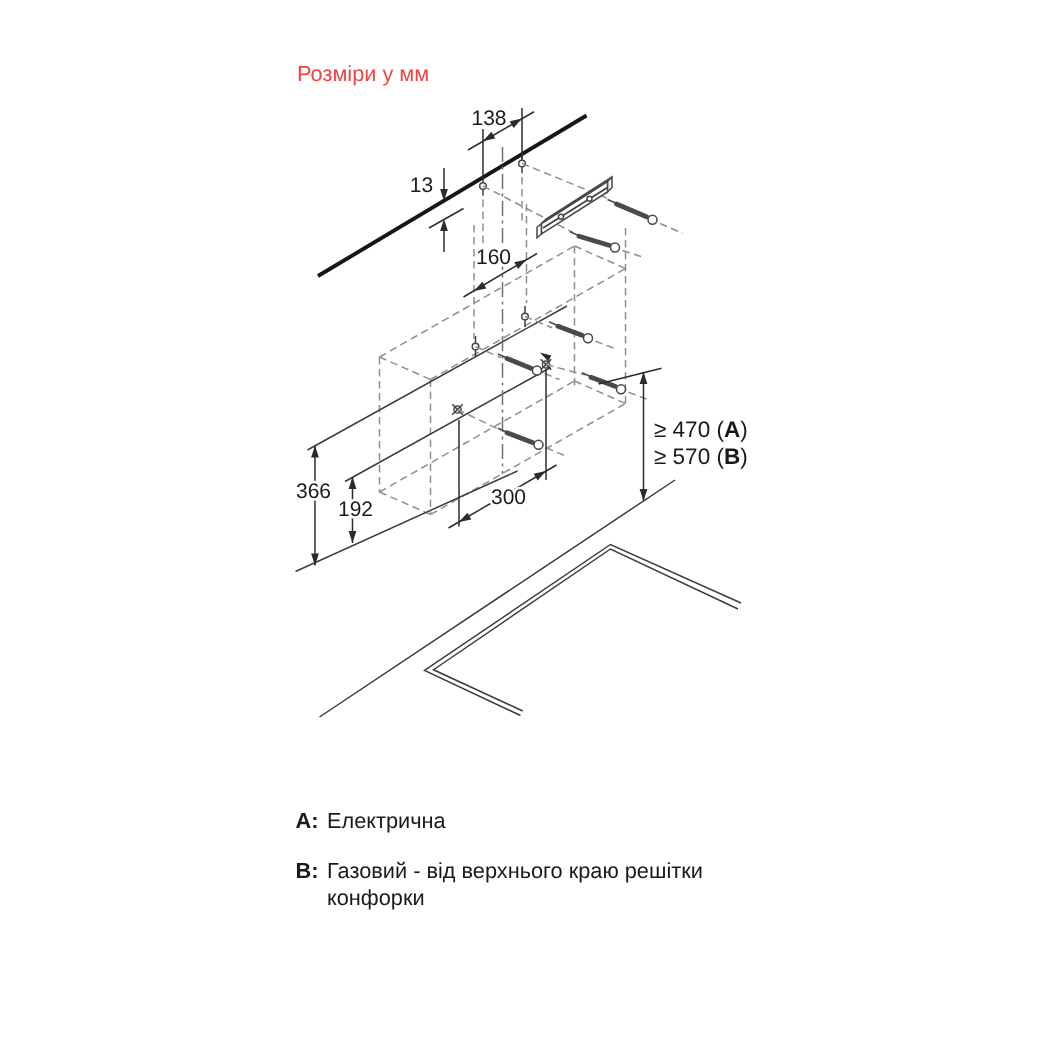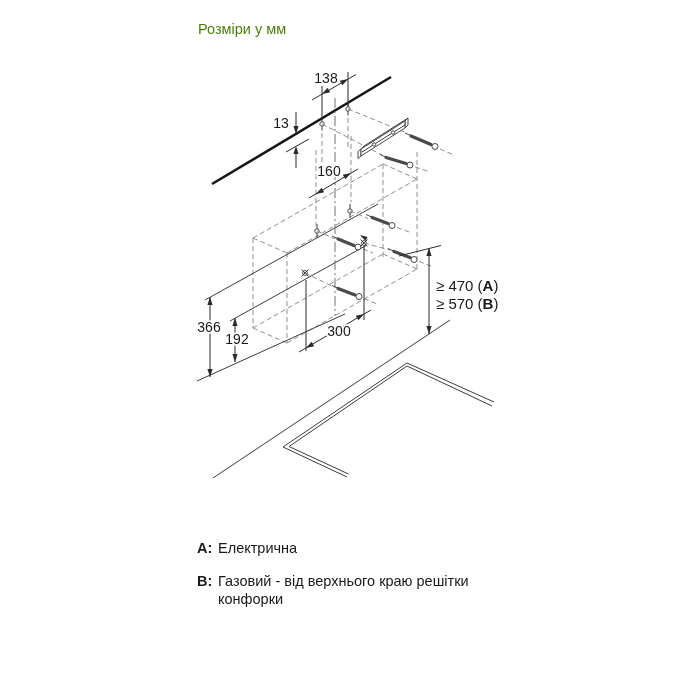--- a/index.html
+++ b/index.html
@@ -1,20 +1,20 @@
 <!DOCTYPE html>
 <html><head>
 <meta charset="utf-8">
 <style>
   html,body{margin:0;padding:0;}
   body{
     width:700px;height:700px;position:relative;background:#ffffff;
     font-family:"Liberation Sans", sans-serif;color:#1a1a1a;overflow:hidden;
   }
-  .title{position:absolute;left:198px;top:21px;font-size:14.5px;color:#4d7c0f;}
+  .title{position:absolute;left:198px;top:42px;font-size:14.5px;color:#ef4444;}
   svg{position:absolute;left:0;top:0;}
   .ln{stroke:#3c3c3c;stroke-width:1;fill:none;}
   .thick{stroke:#161616;stroke-width:2.6;fill:none;}
   .dash{stroke:#8f8f8f;stroke-width:1;fill:none;stroke-dasharray:5 3;}
   .dashdot{stroke:#707070;stroke-width:1;fill:none;stroke-dasharray:10 3 2 3;}
   .dim{stroke:#2b2b2b;stroke-width:1;fill:none;}
   .arr{fill:#2b2b2b;stroke:none;}
   .part{fill:#ffffff;stroke:#474747;stroke-width:1;}
   .hole{fill:#ffffff;stroke:#474747;stroke-width:1;}
   .screwbody{stroke:#4a4a4a;stroke-width:3.2;stroke-linecap:round;fill:none;}

